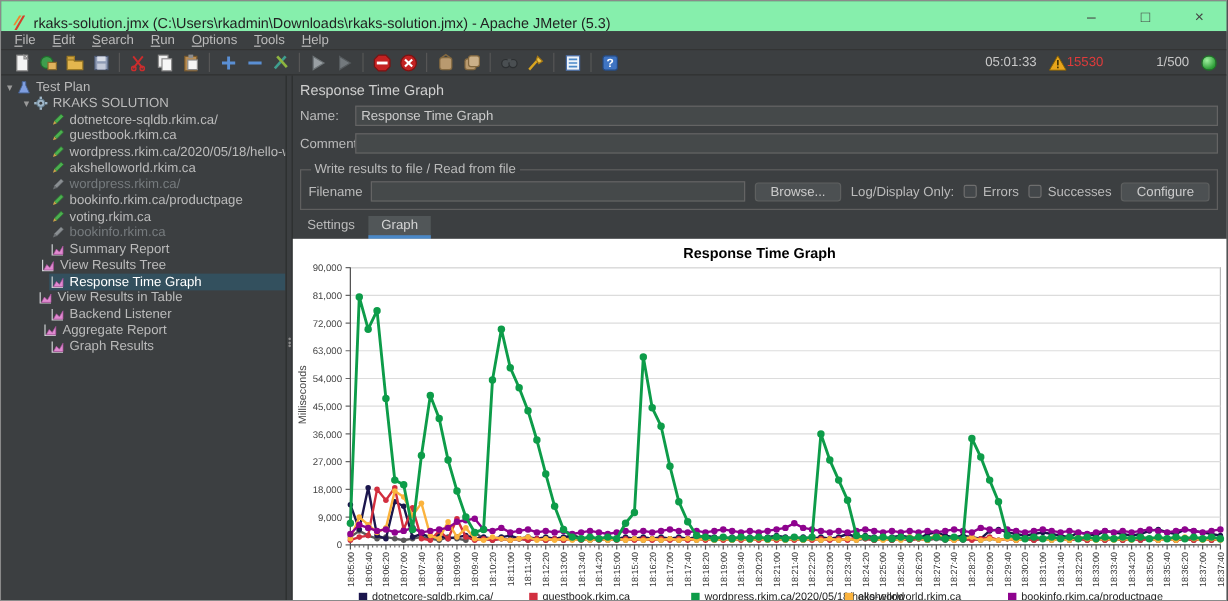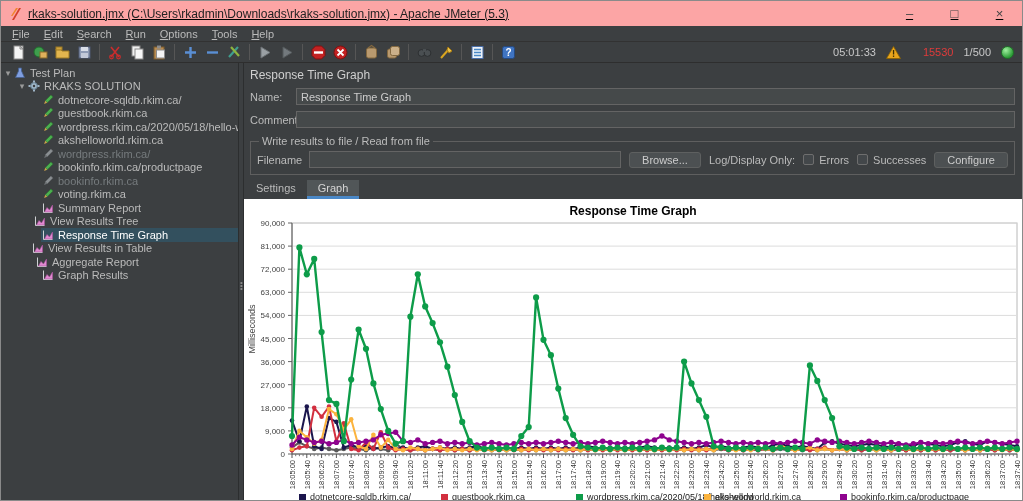--- a/index.html
+++ b/index.html
@@ -2,43 +2,43 @@
 <html><head>
 <meta charset="utf-8">
 <style>
   * { margin:0; padding:0; box-sizing:border-box; }
   html,body { width:1023px; height:501px; overflow:hidden; background:#2b2b2b;
               font-family:"Liberation Sans", sans-serif; }
   .window { width:1023px; height:501px; display:flex; flex-direction:column;
             border:1px solid #8a8a8a; background:#3c3f41; }
 
   
-  .titlebar { height:25px; background:#fca5a5; display:flex; align-items:center;
-              padding:0 0 0 7px; flex:0 0 auto;text-decoration:underline; }
+  .titlebar { height:25px; background:#86efac; display:flex; align-items:flex-end;
+              padding:0 0 0 7px; flex:0 0 auto; }
   .app-icon { width:14px; height:14px; margin-right:6px; flex:0 0 auto; }
   .title-text { font-size:12px; color:#222; white-space:nowrap; overflow:hidden; flex:1; }
   .win-btn { width:45px; height:25px; display:flex; align-items:center; justify-content:center;
              color:#444; font-size:13px; cursor:default; }
 
   
   .menubar { height:16px; background:#3c3f41; display:flex; align-items:center;
              padding-left:4px; flex:0 0 auto; border-bottom:1px solid #323232; }
   .menu-item { color:#bbbbbb; font-size:11px; padding:0 7px; height:16px; line-height:16px; }
   .menu-item u { text-decoration:underline; }
 
   
   .toolbar { height:21px; background:#3c3f41; display:flex; align-items:center;
              padding:0 8px 0 6px; flex:0 0 auto; border-bottom:1px solid #2e2e2e; }
   .tb-icons { display:flex; align-items:center; }
   .tb-btn { width:22px; height:19px; display:flex; align-items:center; justify-content:center; }
   .tb-sep { width:1px; height:16px; background:#565656; margin:0 4px; }
   .tb-spacer { flex:1; }
   .tb-status { display:flex; align-items:center; gap:10px; }
-  .tb-time, .tb-threads { color:#c8c8c8; font-size:11px; }
-  .tb-errwrap { display:flex; align-items:center; gap:22px; }
+  .tb-time, .tb-threads { color:#c8c8c8; font-size:11px;margin-left:34px; }
+  .tb-errwrap { display:flex; align-items:center; gap:0; }
   .tb-errcount { color:#e03b3b; font-size:11px; }
   .health-ball { width:13px; height:13px; border-radius:50%;
                  background:radial-gradient(circle at 35% 30%, #9ff09f, #2e9e38 70%);
                  border:1px solid #1f7228; }
 
   
   .main { flex:1; display:flex; min-height:0; }
   .tree-panel { width:237px; flex:0 0 auto; background:#3c3f41; position:relative;
                 overflow:hidden; padding-top:3px; }
   .tree-row { height:13.5px; display:flex; align-items:center; font-size:11px;
@@ -354,82 +354,92 @@
           <span class="tree-hl">
             <span class="tree-icon"><svg width="12" height="12" viewBox="0 0 12 12">
                 <g transform="rotate(45 6 6)">
                   <rect x="4.6" y="0.5" width="2.8" height="8" fill="#4caf50" stroke="#2c7a30" stroke-width="0.6"></rect>
                   <polygon points="4.6,8.5 7.4,8.5 6,11.5" fill="#caa24a"></polygon>
                 </g>
               </svg></span>
             <span>bookinfo.rkim.ca/productpage</span>
           </span>
         </div>
+        <div class="tree-row" style="padding-left: 30px;">
+          <span class="arrow"></span>
+          <span class="tree-hl">
+            <span class="tree-icon"><svg width="12" height="12" viewBox="0 0 12 12">
+                <g transform="rotate(45 6 6)">
+                  <rect x="4.6" y="0.5" width="2.8" height="8" fill="#4caf50" stroke="#2c7a30" stroke-width="0.6"></rect>
+                  <polygon points="4.6,8.5 7.4,8.5 6,11.5" fill="#caa24a"></polygon>
+                </g>
+              </svg></span>
+            <span>voting.rkim.ca</span>
+          </span>
+        </div>
         <div class="tree-row disabled" style="padding-left: 30px;">
           <span class="arrow"></span>
           <span class="tree-hl">
             <span class="tree-icon"><svg width="12" height="12" viewBox="0 0 12 12">
                 <g transform="rotate(45 6 6)">
                   <rect x="4.6" y="0.5" width="2.8" height="8" fill="#8a8f92" stroke="#63676a" stroke-width="0.6"></rect>
                   <polygon points="4.6,8.5 7.4,8.5 6,11.5" fill="#6d7174"></polygon>
                 </g>
               </svg></span>
             <span>bookinfo.rkim.ca</span>
           </span>
         </div>
         <div class="tree-row" style="padding-left: 30px;">
           <span class="arrow"></span>
           <span class="tree-hl">
             <span class="tree-icon"><svg width="12" height="12" viewBox="0 0 12 12">
-                <g transform="rotate(45 6 6)">
-                  <rect x="4.6" y="0.5" width="2.8" height="8" fill="#4caf50" stroke="#2c7a30" stroke-width="0.6"></rect>
-                  <polygon points="4.6,8.5 7.4,8.5 6,11.5" fill="#caa24a"></polygon>
-                </g>
-              </svg></span>
-            <span>voting.rkim.ca</span>
+                <path d="M1.5 1.5 V10.5 H10.5" stroke="#cfd2d4" stroke-width="1" fill="none"></path>
+                <polygon points="2.5,10 5,5.5 7.5,8 10.5,3 10.5,10" fill="#e08ad0" stroke="#a8509a" stroke-width="0.6"></polygon>
+              </svg></span>
+            <span>Summary Report</span>
+          </span>
+        </div>
+        <div class="tree-row" style="padding-left: 22px;">
+          <span class="arrow"></span>
+          <span class="tree-hl">
+            <span class="tree-icon"><svg width="12" height="12" viewBox="0 0 12 12">
+                <path d="M1.5 1.5 V10.5 H10.5" stroke="#cfd2d4" stroke-width="1" fill="none"></path>
+                <polygon points="2.5,10 5,5.5 7.5,8 10.5,3 10.5,10" fill="#e08ad0" stroke="#a8509a" stroke-width="0.6"></polygon>
+              </svg></span>
+            <span>View Results Tree</span>
+          </span>
+        </div>
+        <div class="tree-row selected" style="padding-left: 30px;">
+          <span class="arrow"></span>
+          <span class="tree-hl">
+            <span class="tree-icon"><svg width="12" height="12" viewBox="0 0 12 12">
+                <path d="M1.5 1.5 V10.5 H10.5" stroke="#cfd2d4" stroke-width="1" fill="none"></path>
+                <polygon points="2.5,10 5,5.5 7.5,8 10.5,3 10.5,10" fill="#e08ad0" stroke="#a8509a" stroke-width="0.6"></polygon>
+              </svg></span>
+            <span>Response Time Graph</span>
+          </span>
+        </div>
+        <div class="tree-row" style="padding-left: 20px;">
+          <span class="arrow"></span>
+          <span class="tree-hl">
+            <span class="tree-icon"><svg width="12" height="12" viewBox="0 0 12 12">
+                <path d="M1.5 1.5 V10.5 H10.5" stroke="#cfd2d4" stroke-width="1" fill="none"></path>
+                <polygon points="2.5,10 5,5.5 7.5,8 10.5,3 10.5,10" fill="#e08ad0" stroke="#a8509a" stroke-width="0.6"></polygon>
+              </svg></span>
+            <span>View Results in Table</span>
           </span>
         </div>
         <div class="tree-row" style="padding-left: 30px;">
           <span class="arrow"></span>
           <span class="tree-hl">
             <span class="tree-icon"><svg width="12" height="12" viewBox="0 0 12 12">
                 <path d="M1.5 1.5 V10.5 H10.5" stroke="#cfd2d4" stroke-width="1" fill="none"></path>
                 <polygon points="2.5,10 5,5.5 7.5,8 10.5,3 10.5,10" fill="#e08ad0" stroke="#a8509a" stroke-width="0.6"></polygon>
               </svg></span>
-            <span>Summary Report</span>
-          </span>
-        </div>
-        <div class="tree-row" style="padding-left: 22px;">
-          <span class="arrow"></span>
-          <span class="tree-hl">
-            <span class="tree-icon"><svg width="12" height="12" viewBox="0 0 12 12">
-                <path d="M1.5 1.5 V10.5 H10.5" stroke="#cfd2d4" stroke-width="1" fill="none"></path>
-                <polygon points="2.5,10 5,5.5 7.5,8 10.5,3 10.5,10" fill="#e08ad0" stroke="#a8509a" stroke-width="0.6"></polygon>
-              </svg></span>
-            <span>View Results Tree</span>
-          </span>
-        </div>
-        <div class="tree-row selected" style="padding-left: 30px;">
-          <span class="arrow"></span>
-          <span class="tree-hl">
-            <span class="tree-icon"><svg width="12" height="12" viewBox="0 0 12 12">
-                <path d="M1.5 1.5 V10.5 H10.5" stroke="#cfd2d4" stroke-width="1" fill="none"></path>
-                <polygon points="2.5,10 5,5.5 7.5,8 10.5,3 10.5,10" fill="#e08ad0" stroke="#a8509a" stroke-width="0.6"></polygon>
-              </svg></span>
-            <span>Response Time Graph</span>
-          </span>
-        </div>
-        <div class="tree-row" style="padding-left: 20px;">
-          <span class="arrow"></span>
-          <span class="tree-hl">
-            <span class="tree-icon"><svg width="12" height="12" viewBox="0 0 12 12">
-                <path d="M1.5 1.5 V10.5 H10.5" stroke="#cfd2d4" stroke-width="1" fill="none"></path>
-                <polygon points="2.5,10 5,5.5 7.5,8 10.5,3 10.5,10" fill="#e08ad0" stroke="#a8509a" stroke-width="0.6"></polygon>
-              </svg></span>
-            <span>View Results in Table</span>
+            <span>Backend Listener</span>
           </span>
         </div>
         <div class="tree-row" style="padding-left: 24px;">
           <span class="arrow"></span>
           <span class="tree-hl">
             <span class="tree-icon"><svg width="12" height="12" viewBox="0 0 12 12">
                 <path d="M1.5 1.5 V10.5 H10.5" stroke="#cfd2d4" stroke-width="1" fill="none"></path>
                 <polygon points="2.5,10 5,5.5 7.5,8 10.5,3 10.5,10" fill="#e08ad0" stroke="#a8509a" stroke-width="0.6"></polygon>
               </svg></span>
             <span>Aggregate Report</span>

